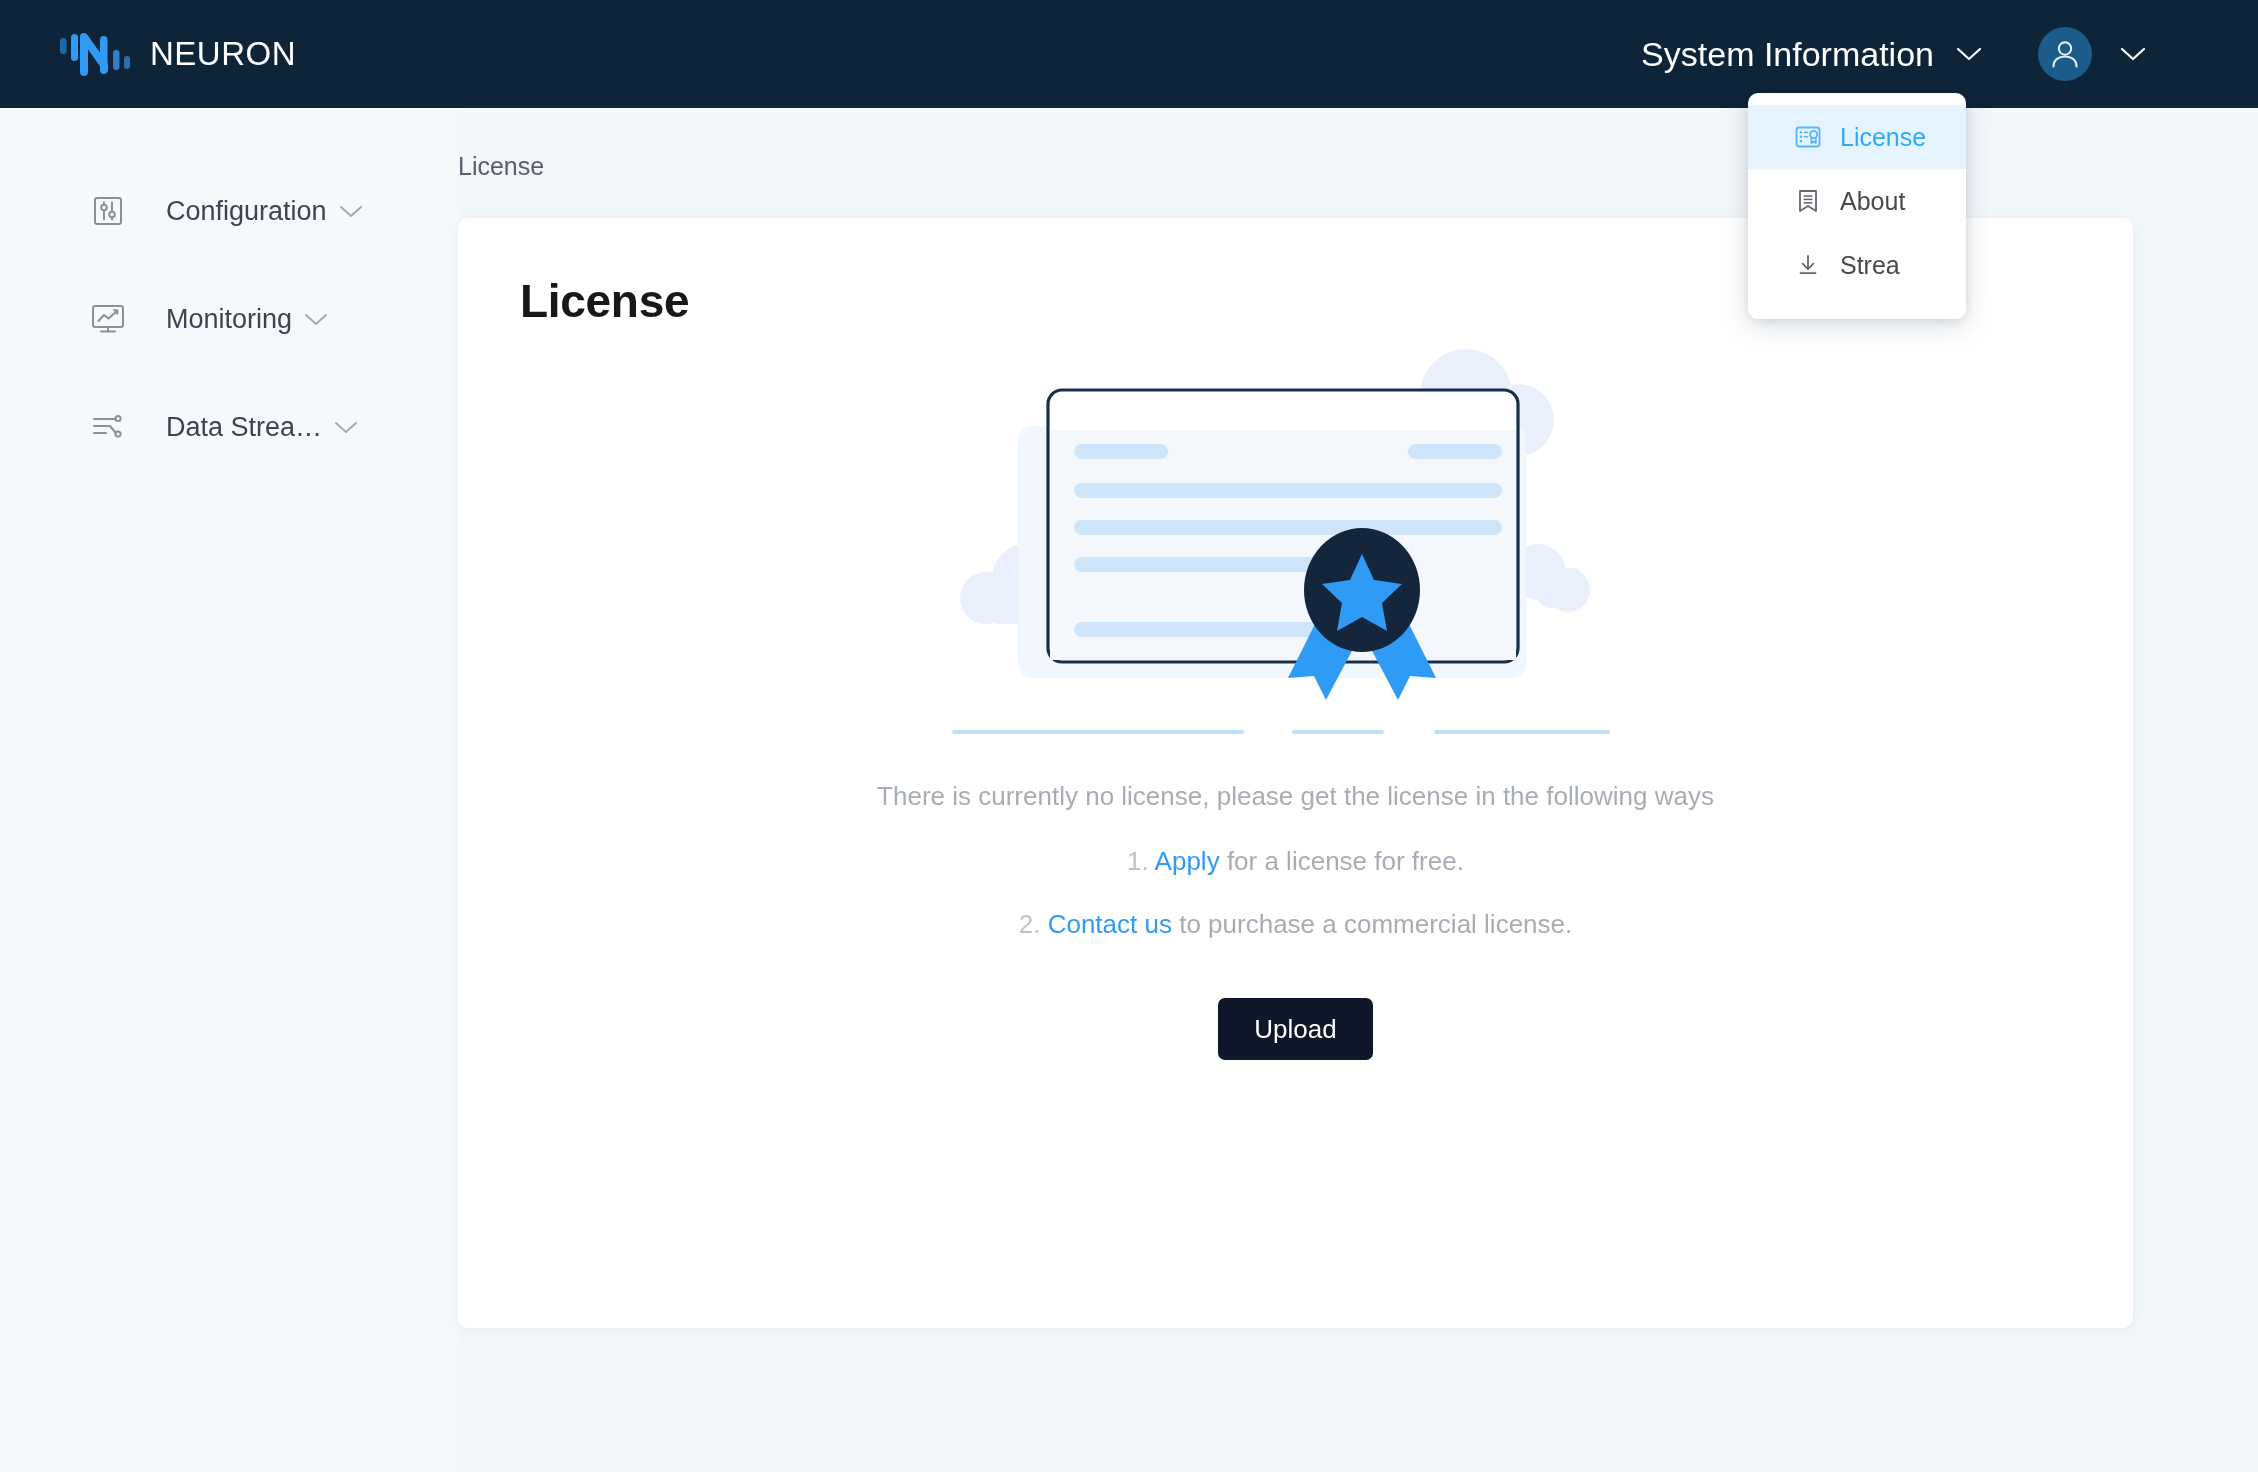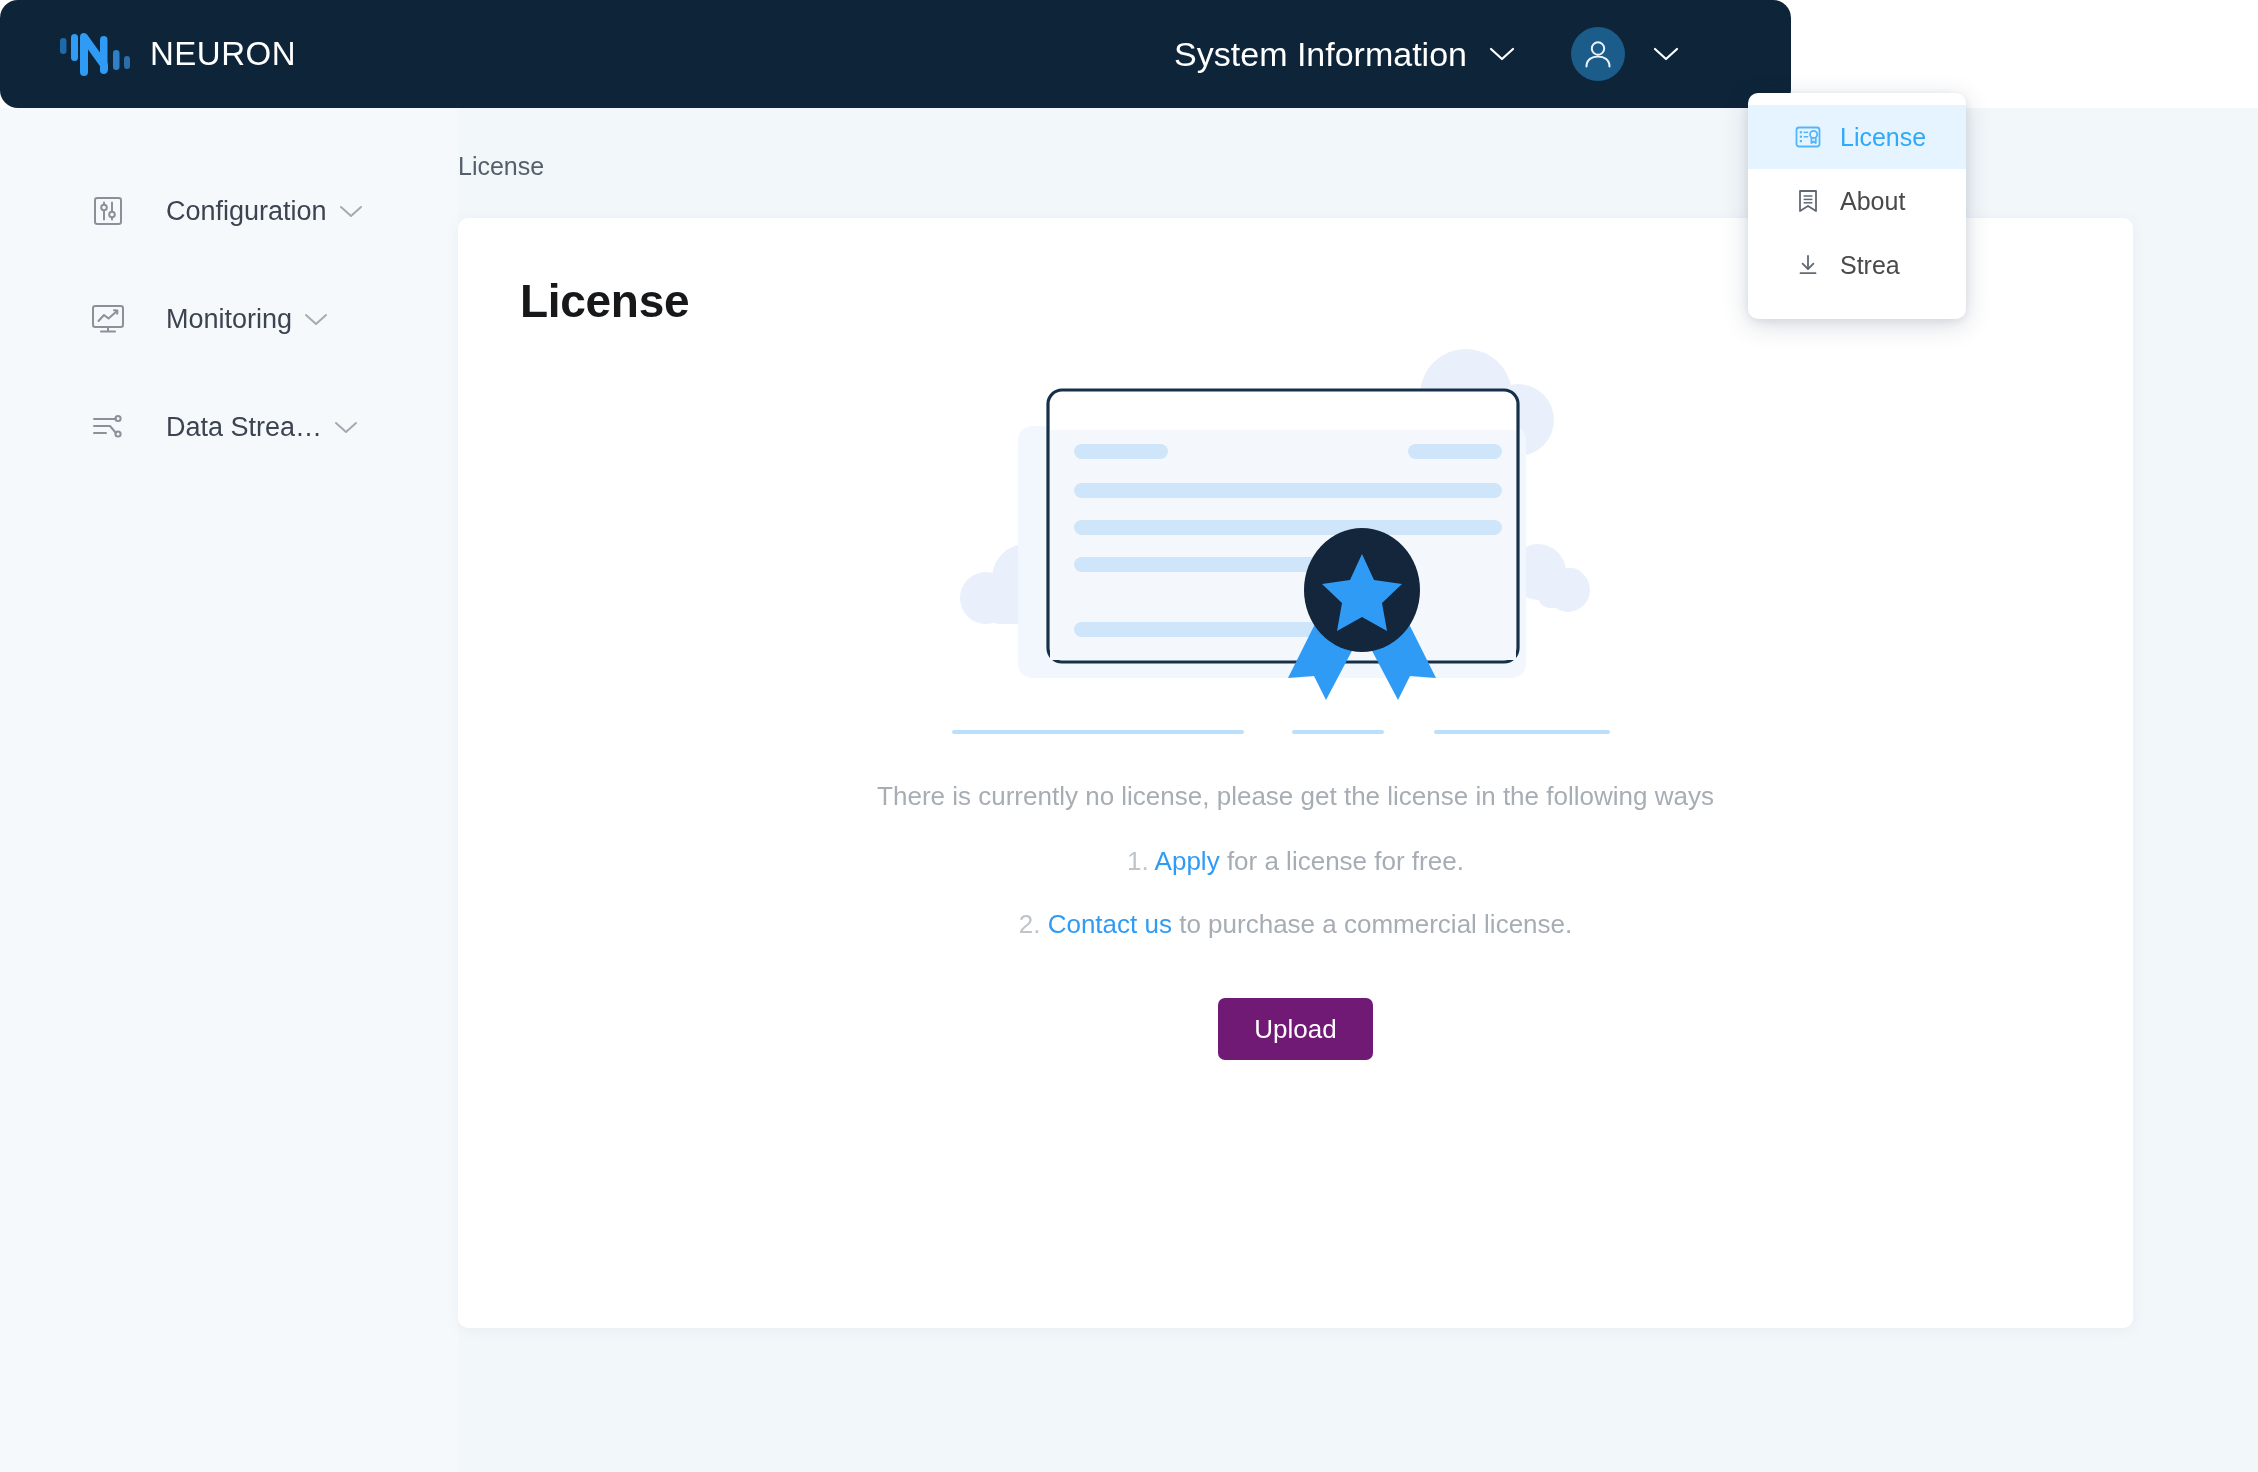--- a/index.html
+++ b/index.html
@@ -6,25 +6,24 @@
   html, body {
     width: 2258px; height: 1472px;
     font-family: "Liberation Sans", sans-serif;
     background: #ffffff;
     overflow: hidden;
   }
 
   
   .header {
     position: absolute; top: 0; left: 0;
-    width: 1791px; height: 108px;
+    width: 2258px; height: 108px;
     background: #0e2539;
     display: flex; align-items: center;
     z-index: 30;
-    border-radius: 18px;
   }
   .brand { display: flex; align-items: center; margin-left: 58px; }
   .logo-mark { width: 78px; height: 52px; display: block; }
   .brand-name {
     color: #ffffff; font-size: 33px; letter-spacing: 0.5px;
     margin-left: 14px; font-weight: 400;
   }
   .header-right {
     margin-left: auto; display: flex; align-items: center;
     margin-right: 112px; position: relative;
@@ -111,21 +110,21 @@
     font-size: 26px; color: #a7adb4; line-height: 1.4;
   }
   .msg-line {
     font-size: 26px; color: #a7adb4; margin-top: 32px;
   }
   .msg-line .num { color: #bfc4ca; }
   .msg-link { color: #2f9bf5; cursor: pointer; }
 
   .btn-row { display: flex; justify-content: center; margin-top: 58px; }
   .upload-btn {
-    background: #701a75; color: #ffffff;
+    background: #0f172a; color: #ffffff;
     font-size: 26px; font-family: "Liberation Sans", sans-serif;
     border: none; border-radius: 7px;
     padding: 0 36px; height: 62px;
     cursor: pointer;
   }
 </style>
 </head>
 <body>
 
 <div class="header">

